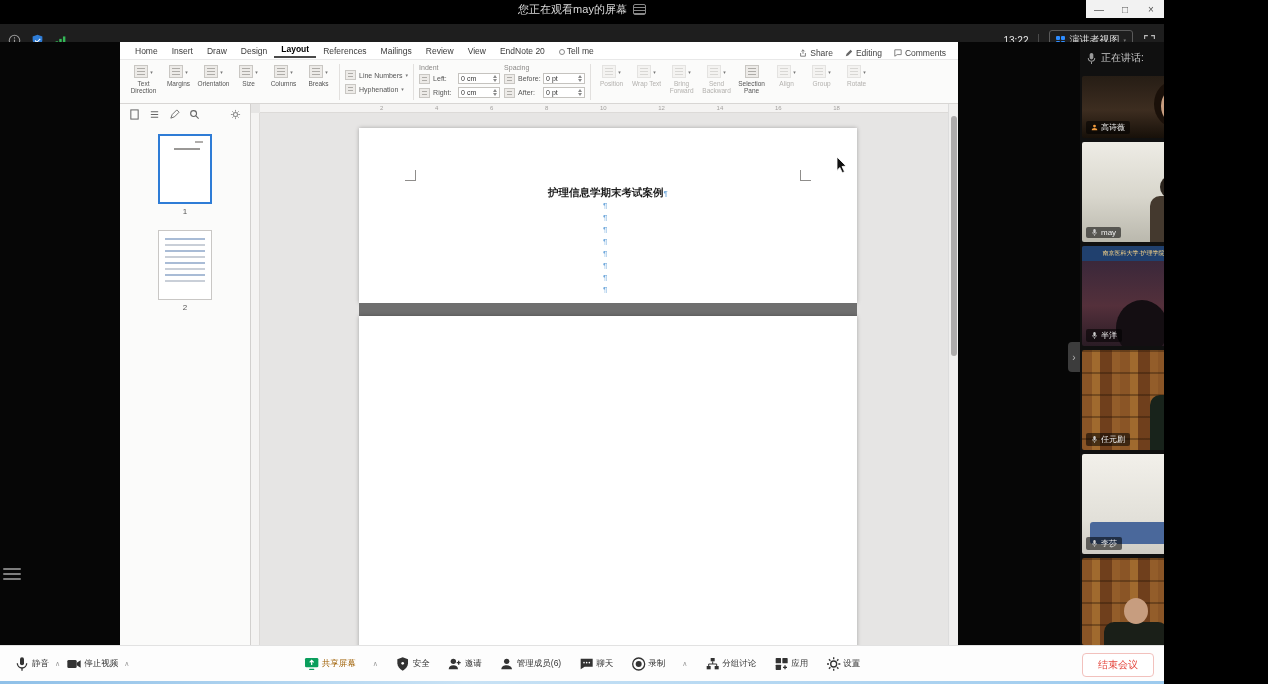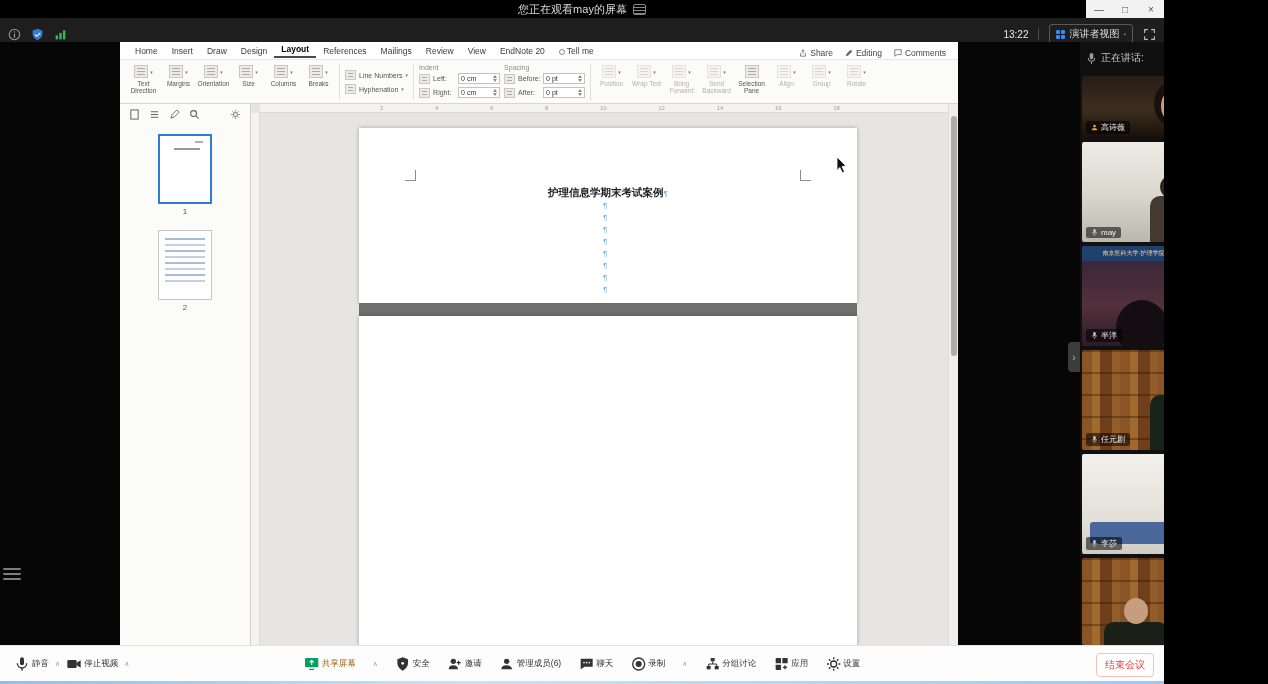--- a/index.html
+++ b/index.html
@@ -11,21 +11,21 @@
   .titlebar { position:absolute; left:0; top:0; width:100%; height:18px; background:#000;
     display:flex; align-items:center; justify-content:center; }
   .titlebar-center { display:flex; align-items:center; gap:6px; color:#ddd; font-size:11px; }
   .layout-mini-icon { width:13px; height:11px; border:1px solid #888; border-radius:2px;
     background:repeating-linear-gradient(180deg,transparent 0 2px,#888 2px 3px); }
   .win-controls { position:absolute; right:0; top:0; height:18px; width:78px; background:#f2f2f2;
     display:flex; align-items:center; justify-content:space-around; color:#555; font-size:10px; }
   .win-controls span { cursor:default; width:20px; text-align:center; }
 
   
-  .meetingbar { position:absolute; left:0; top:18px; width:100%; height:24px; background:#1e1e1e;
+  .meetingbar { position:absolute; left:0; top:24px; width:100%; height:24px; background:#1e1e1e;
     display:flex; align-items:center; padding:16px 8px;justify-content:center; }
   .mb-left { display:flex; align-items:center; gap:10px; }
   .mb-right { margin-left:auto; display:flex; align-items:center; gap:10px; }
   .mb-time { color:#e8e8e8; font-size:10px; }
   .mb-sep { width:1px; height:12px; background:#4a4a4a; }
   .viewmode { display:flex; align-items:center; gap:4px; border:1px solid #5a5a5a; border-radius:3px;
     padding:2px 6px; color:#ddd; font-size:10px; }
   .gridglyph { display:grid; grid-template-columns:4px 4px; grid-gap:1px; }
   .gridglyph i { width:4px; height:4px; background:#2d8cff; border-radius:1px; }
 
@@ -177,21 +177,21 @@
     border-top:1px solid #e2e2e2; display:flex; align-items:center; }
   .bb-btn { display:flex; flex-direction:row; align-items:center; gap:2px; color:#333;
     padding:0 2px; white-space:nowrap; }
   .bb-btn svg { width:16px; height:16px; }
   .bb-btn .bl { font-size:8.5px; }
   .bb-caret { font-size:7px; color:#999; align-self:center; margin:0 2px; }
   .bb-left { display:flex; align-items:center; padding-left:12px; gap:2px; }
   .bb-center { position:absolute; left:50%; transform:translateX(-50%); display:flex;
     align-items:center; gap:13px; }
   .green { color:#a16207;justify-content:space-between; }
-  .end-btn { position:absolute; right:10px; top:7px; padding:4px 8px; font-size:10px; color:#e5483f;
+  .end-btn { position:absolute; right:10px; top:7px; padding:4px 15px; font-size:10px; color:#e5483f;
     background:#fff; border:1px solid #f2c1bd; border-radius:4px; }
   .bottom-strip { position:absolute; left:0; top:681px; width:100%; height:3px;
     background:linear-gradient(90deg,#8fc0e8,#c8e2f5 40%,#9ccaee); }
 </style>
 </head>
 <body>
 
 <div class="screen">
 
   <div class="titlebar">

